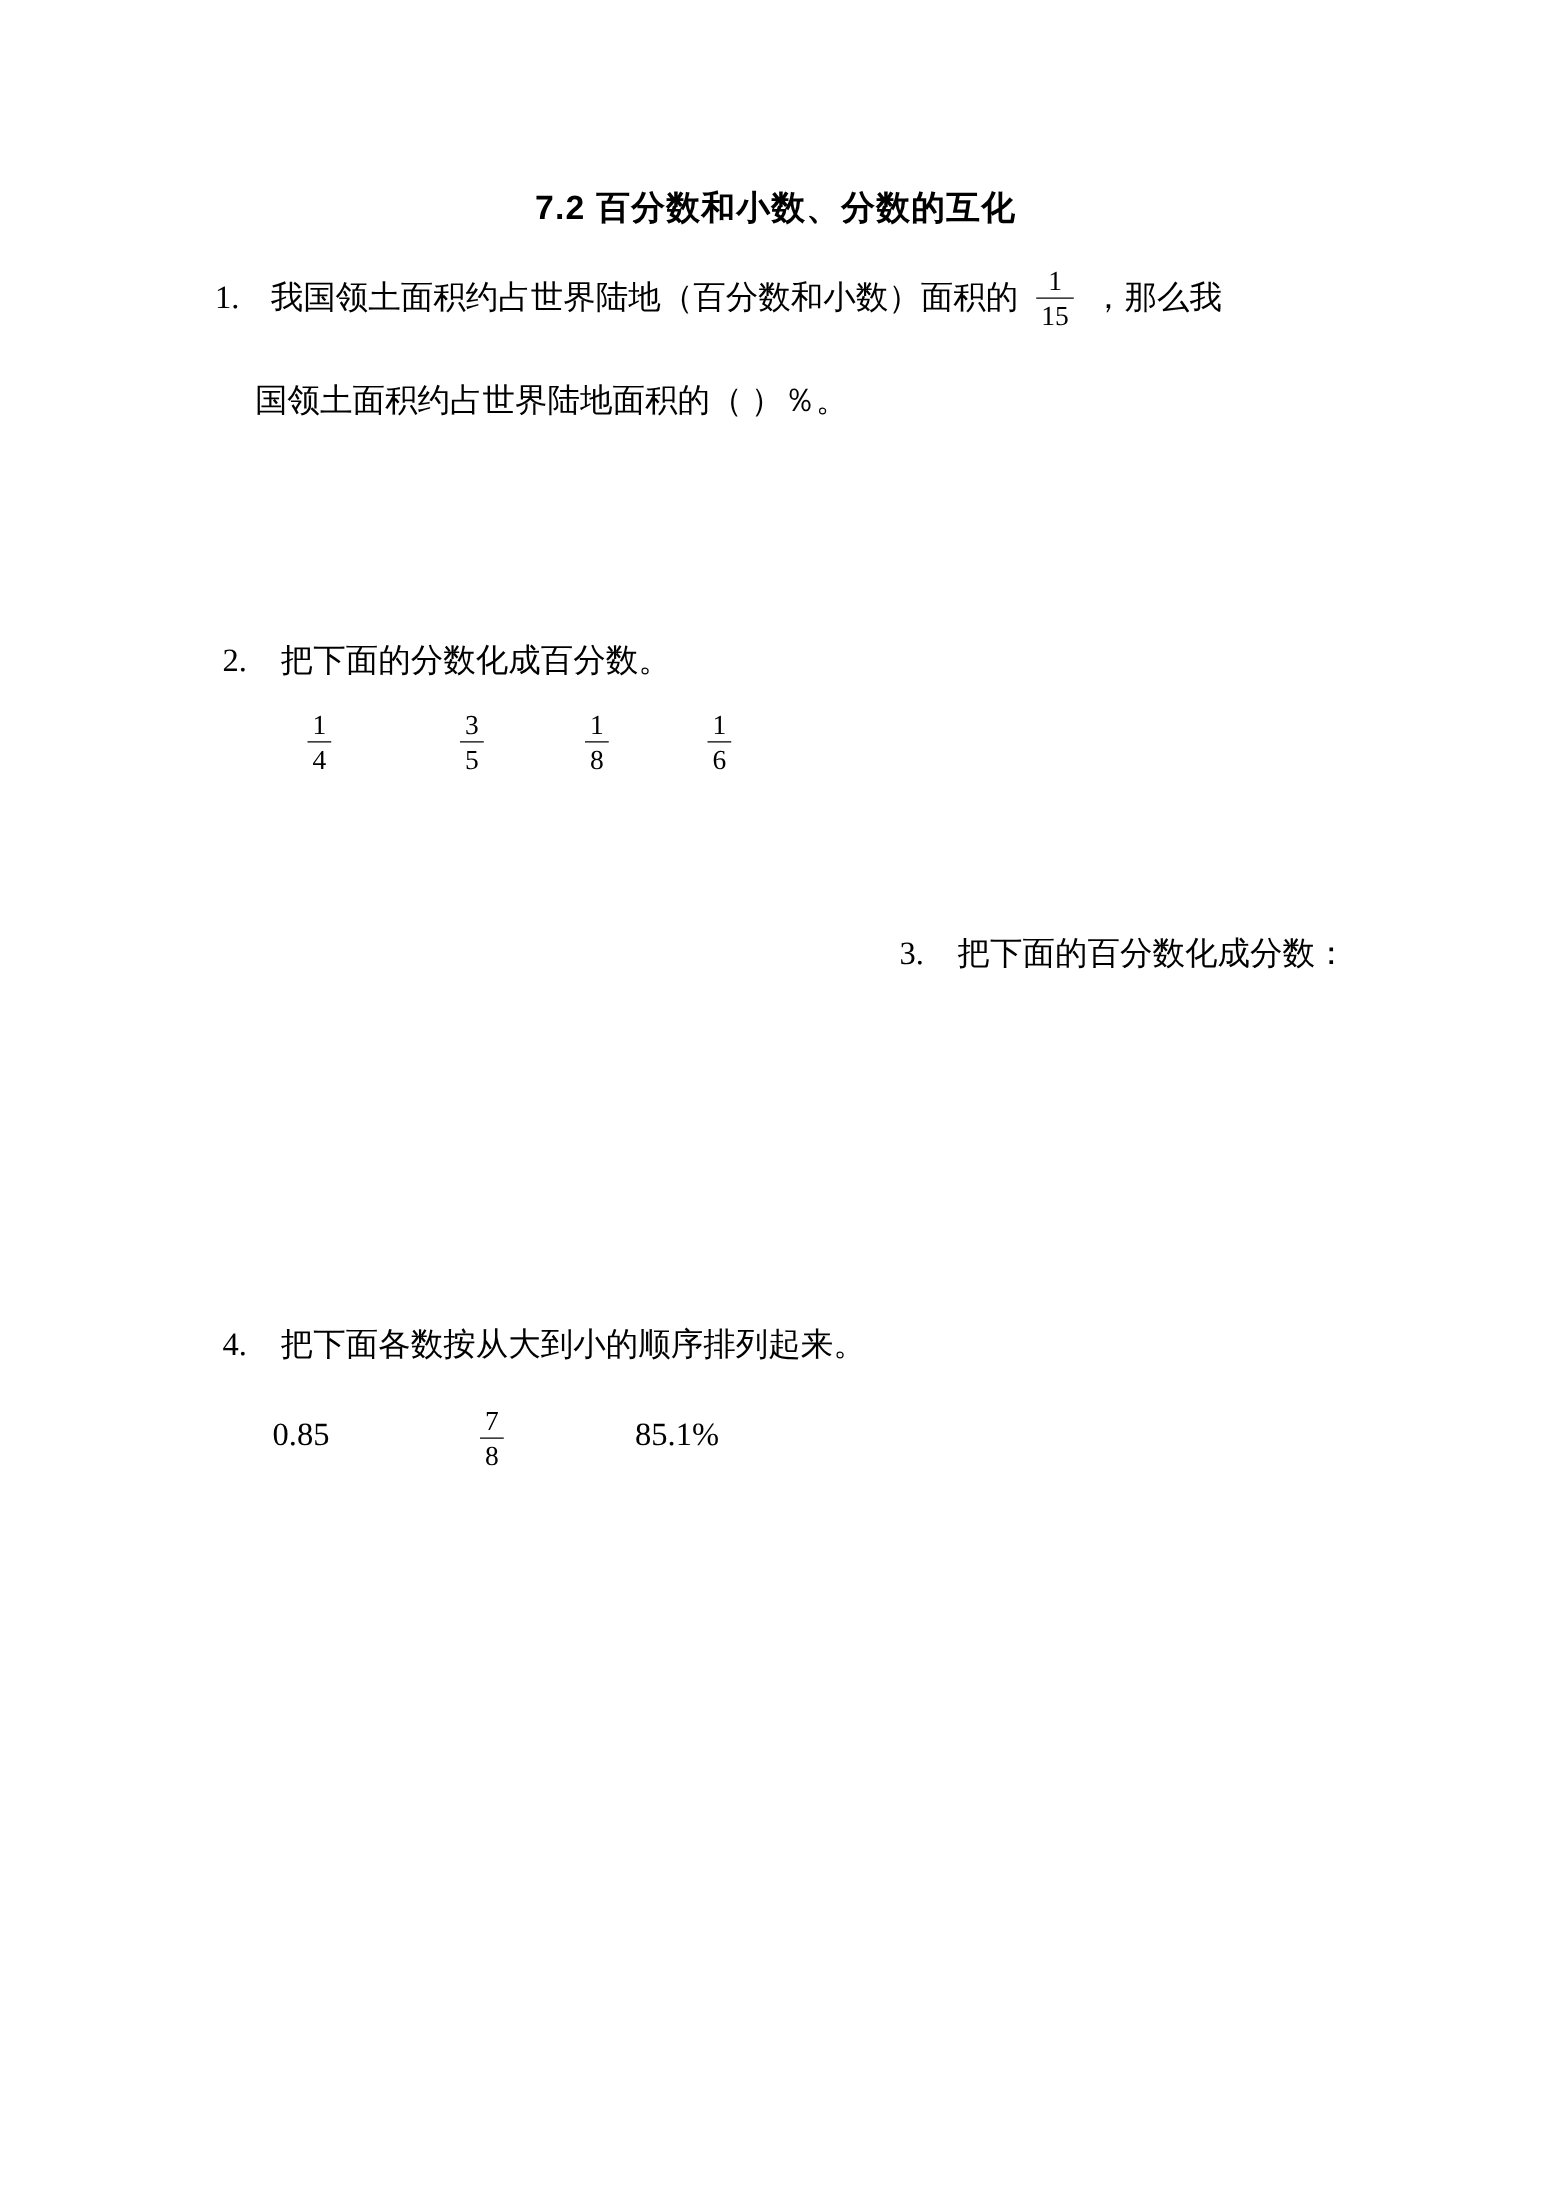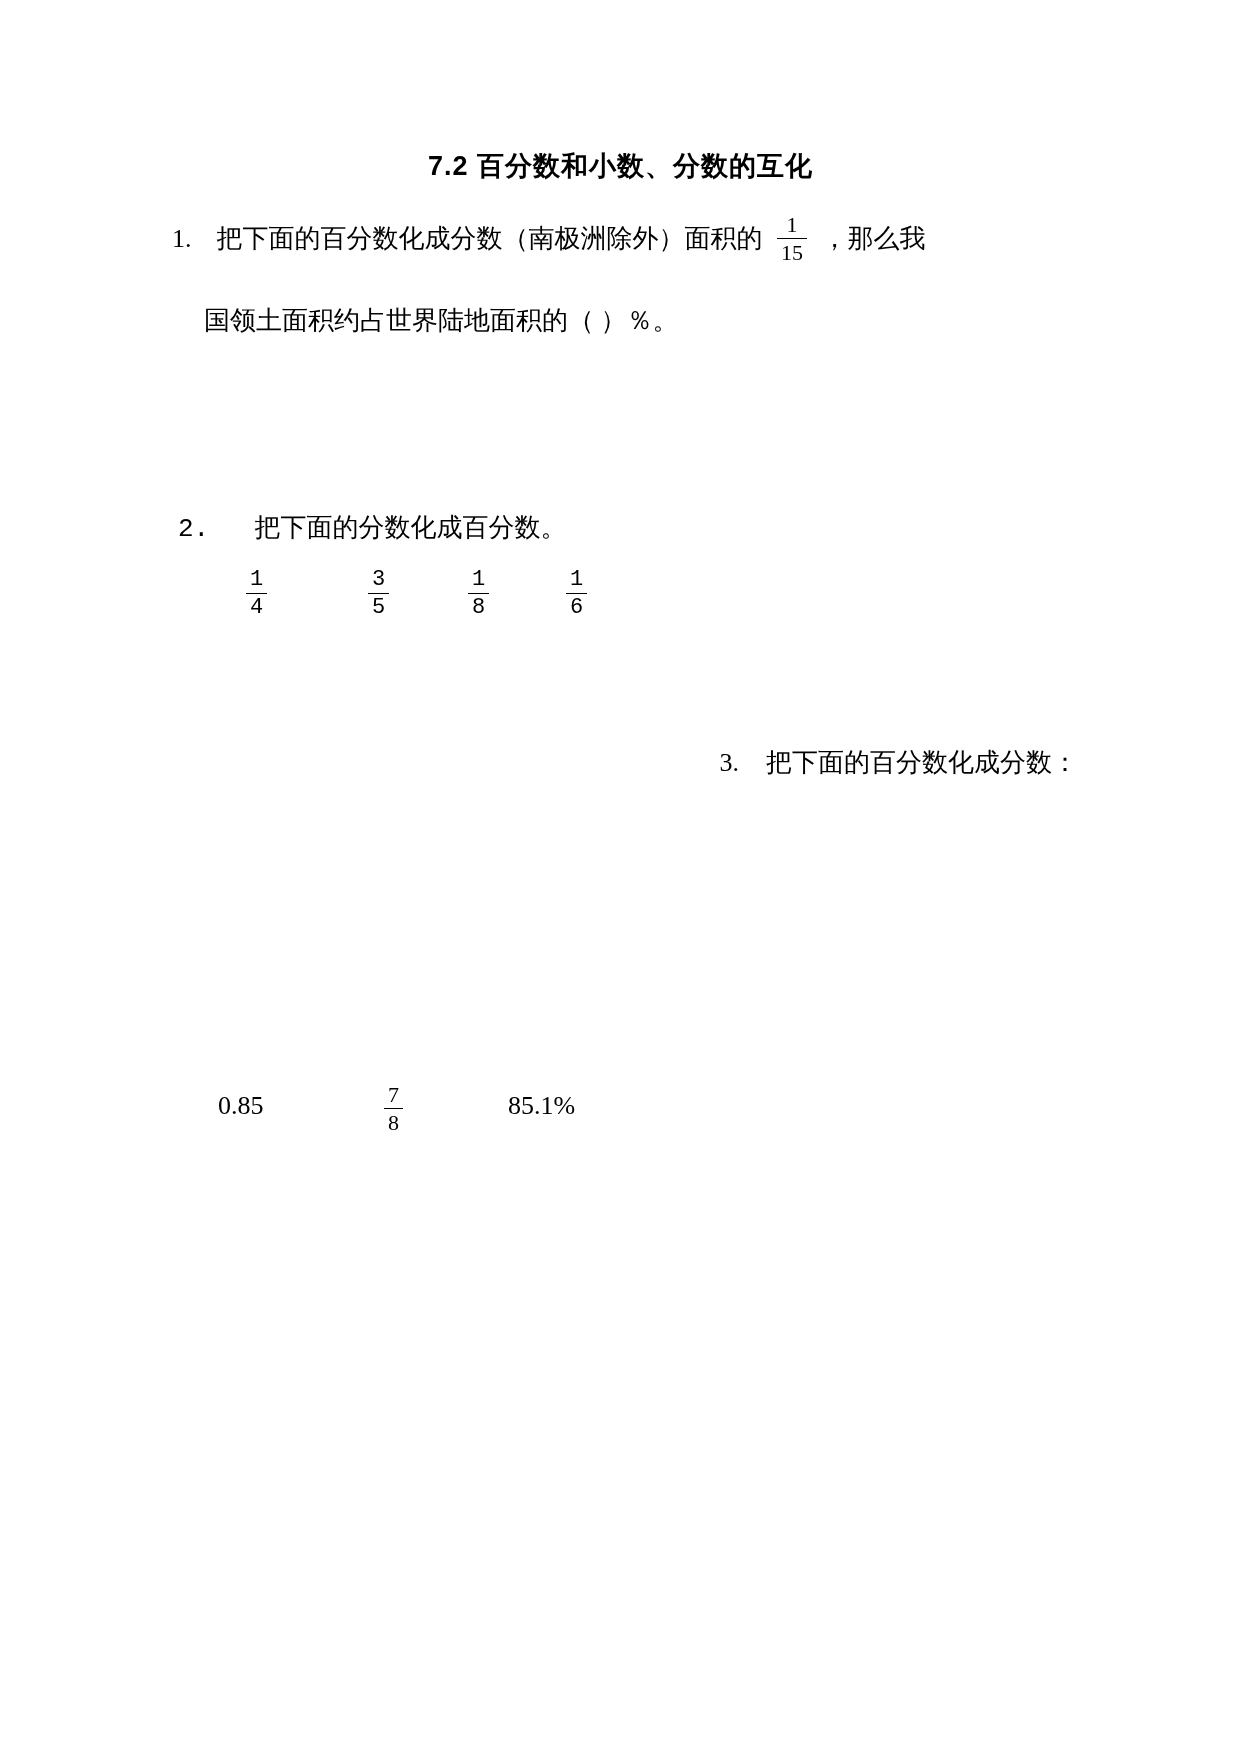--- a/index.html
+++ b/index.html
@@ -112,32 +112,32 @@
 <body>
 
 <div class="page">
 
   <div class="title">7.2  百分数和小数、分数的互化</div>
 
   <div class="qblock" style="top: 215px; left: 172px;">
     <div class="qline">
       <span>1.</span>
       <span style="display:inline-block;width:12px"></span>
-      <span>把下面的百分数化成分数（南极洲除外）面积的</span>
+      <span>我国领土面积约占世界陆地（百分数和小数）面积的</span>
       <span class="frac frac-lg">
         <span class="num">1</span>
         <span class="bar"></span>
         <span class="den">15</span>
       </span>
       <span>，那么我</span>
     </div>
     <div class="qline indent" style="margin-top:34px">国领土面积约占世界陆地面积的（        ）％。</div>
   </div>
 
-  <div class="qblock" style="top: 508px; left: 178px; font-family: Liberation Mono, monospace;">
+  <div class="qblock" style="top: 508px; left: 178px;">
     <div class="qline">
       <span>2.</span>
       <span style="display:inline-block;width:14px"></span>
       <span>把下面的分数化成百分数。</span>
     </div>
     <div class="frac-row" style="margin-top:18px">
       <span class="frac frac-lg frac-item" style="left:60px;">
         <span class="num">1</span>
         <span class="bar"></span>
         <span class="den">4</span>
@@ -162,20 +162,25 @@
 
   <div class="qblock" style="top: 742px; left: 178px; text-align: right;">
     <div class="qline">
       <span>3.</span>
       <span style="display:inline-block;width:14px"></span>
       <span>把下面的百分数化成分数：</span>
     </div>
   </div>
 
   <div class="qblock" style="top: 1055px; left: 178px;">
+    <div class="qline">
+      <span>4.</span>
+      <span style="display:inline-block;width:14px"></span>
+      <span>把下面各数按从大到小的顺序排列起来。</span>
+    </div>
     <div class="mixed-row" style="margin-top:22px">
       <span style="left:40px;">0.85</span>
       <span class="frac frac-lg frac-item" style="left:198px; top:6px;">
         <span class="num">7</span>
         <span class="bar"></span>
         <span class="den">8</span>
       </span>
       <span style="left:330px;text-align:center;">85.1%</span>
     </div>
   </div>

